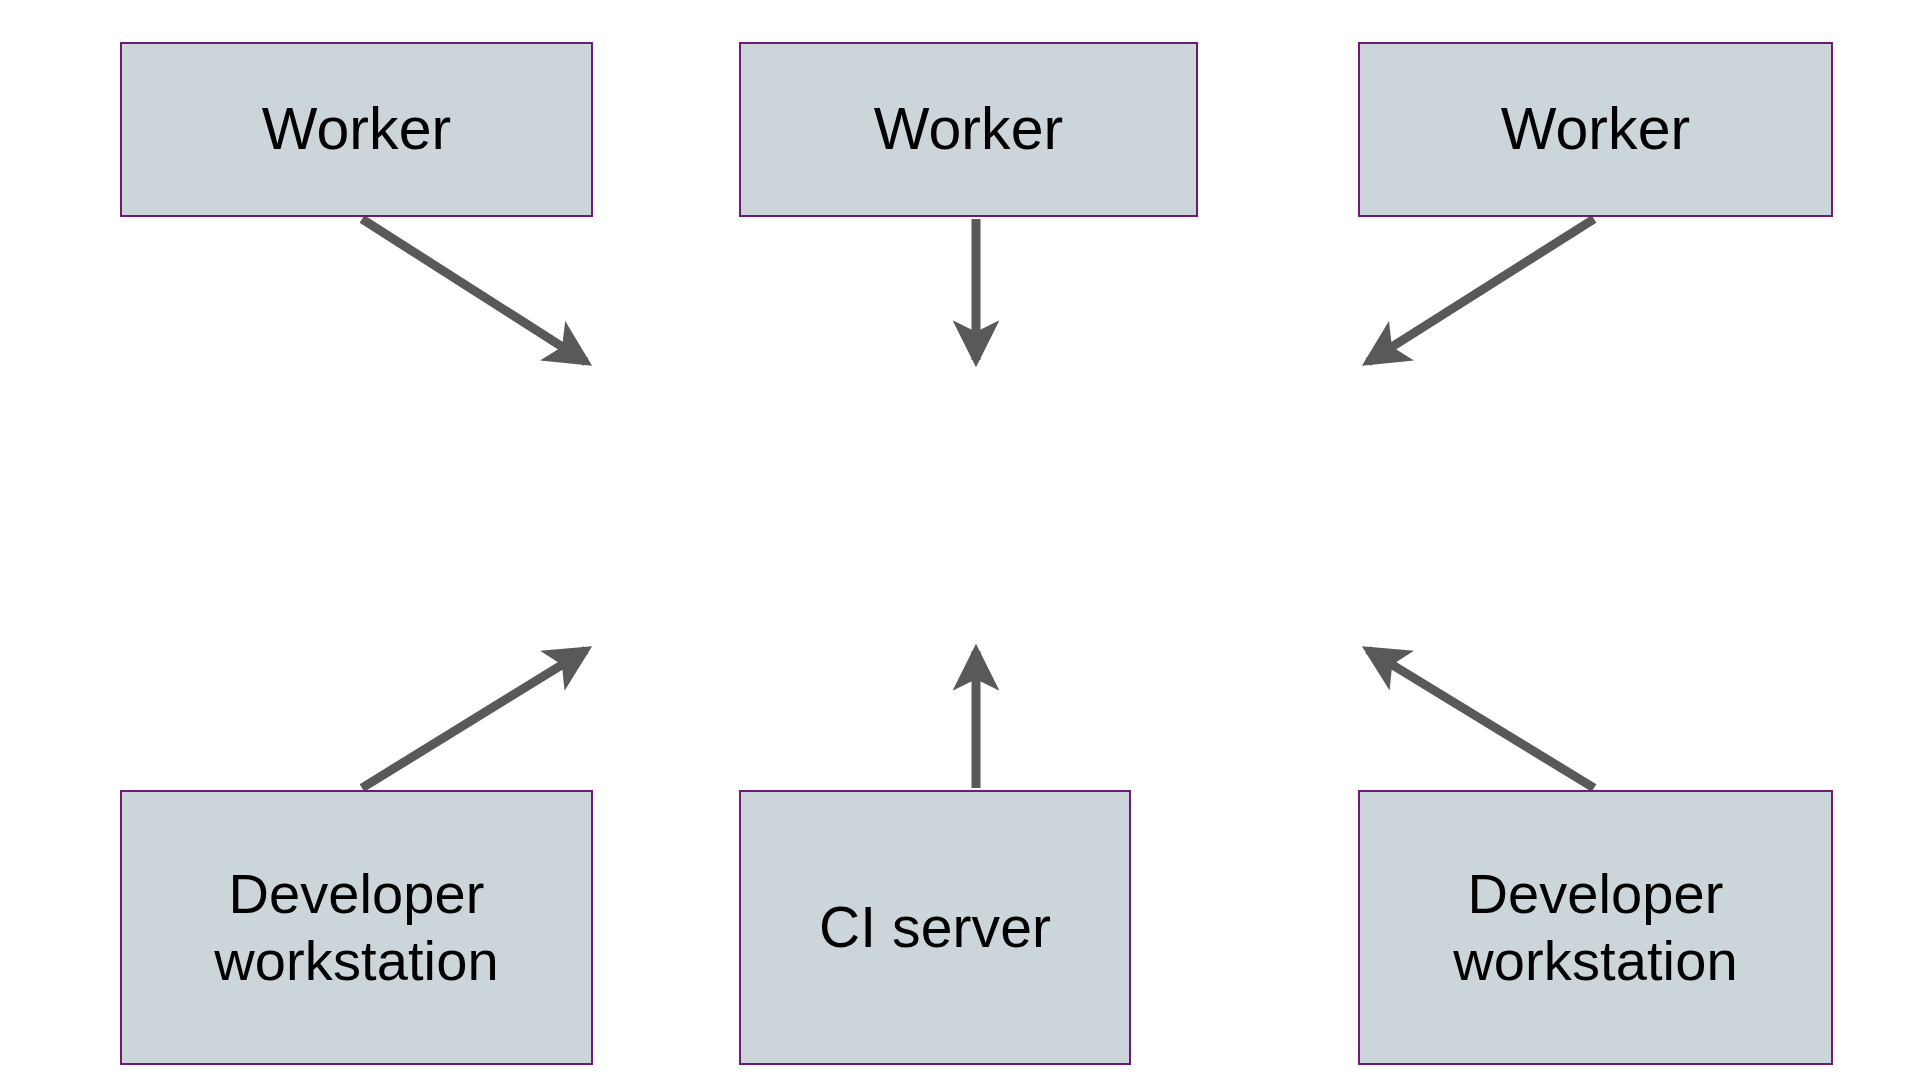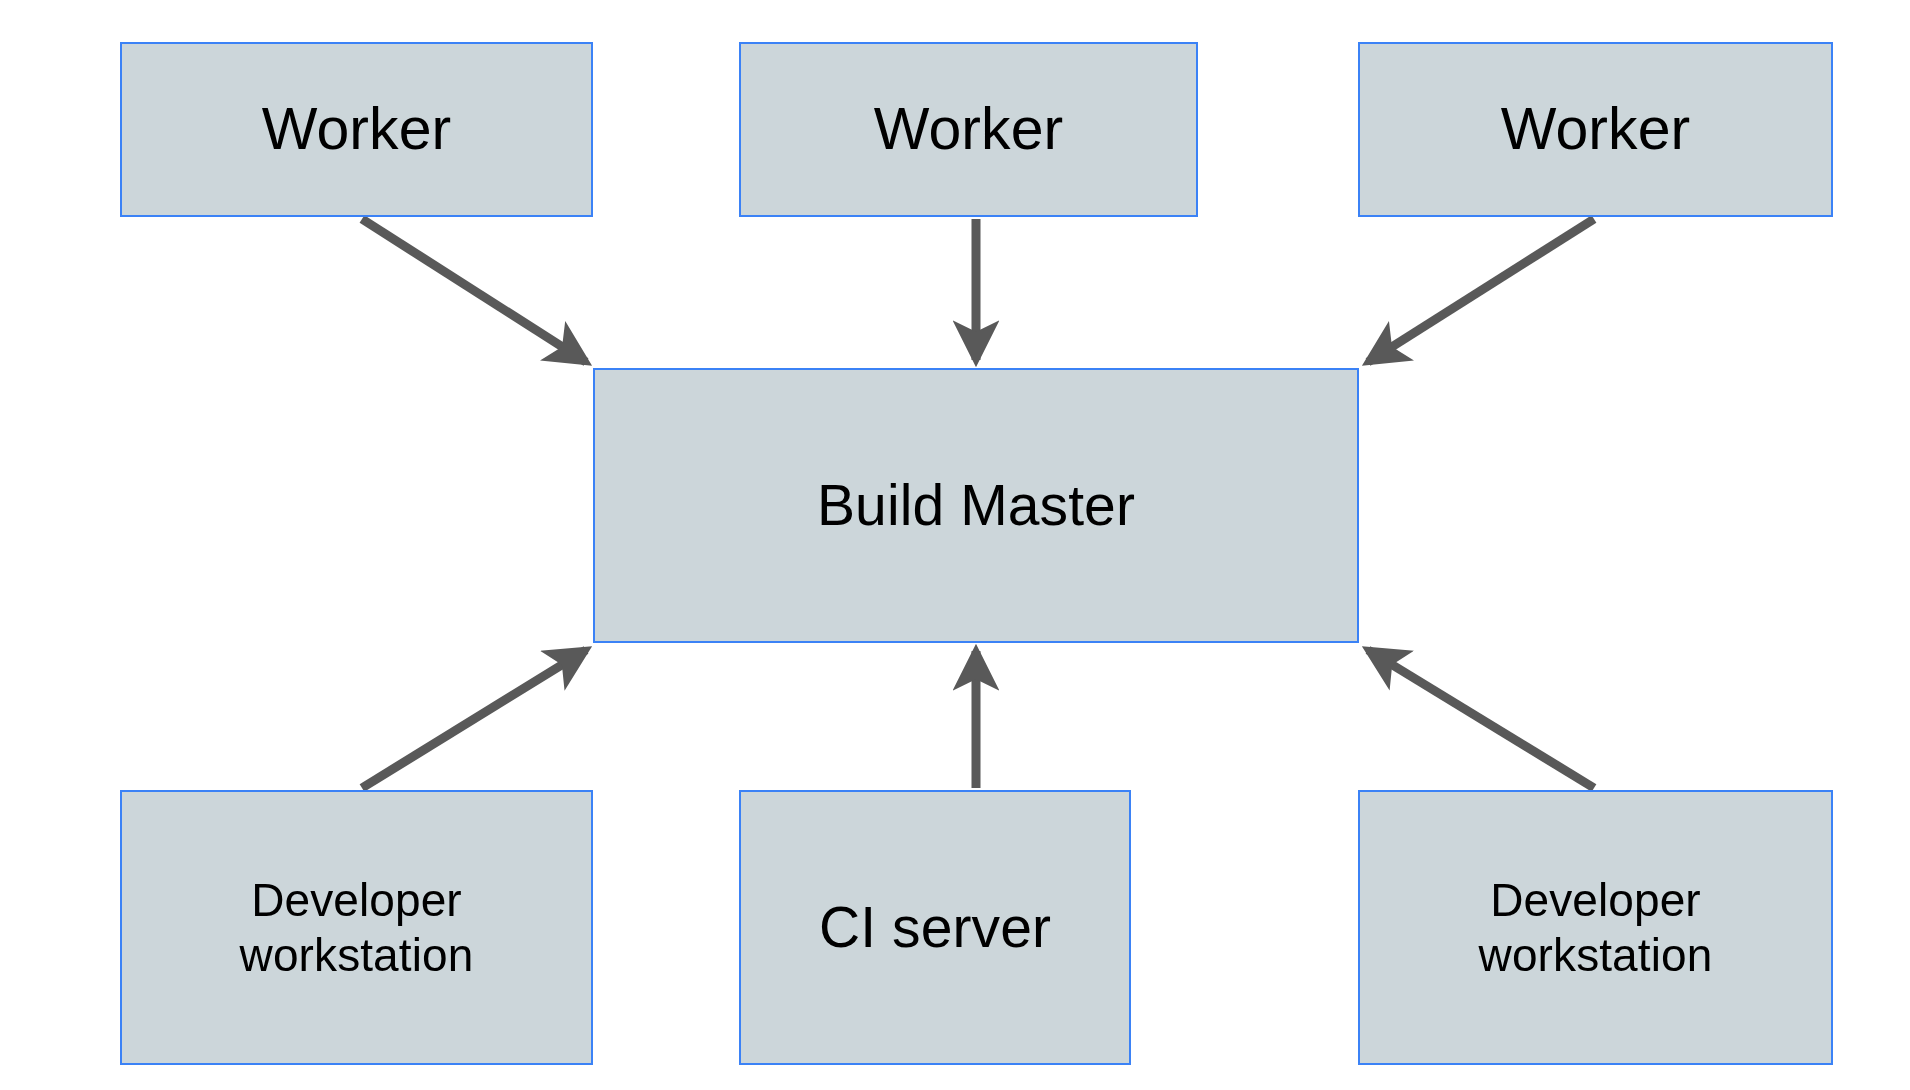--- a/index.html
+++ b/index.html
@@ -25,37 +25,37 @@
     left: 0;
     top: 0;
     width: 1910px;
     height: 1090px;
     pointer-events: none;
   }
   .node {
     position: absolute;
     box-sizing: border-box;
     background: #ccd6da;
-    border: 2px solid #3b82f6;
+    border: 2px solid #701a75;
     display: flex;
     align-items: center;
     justify-content: center;
     text-align: center;
   }
   .node-label {
     color: #000000;
     font-weight: 400;
     line-height: 1.18;
     letter-spacing: 0.1px;
     white-space: pre-line;
   }
   .node-worker .node-label { font-size: 59px; }
   .node-master .node-label { font-size: 57px; }
   .node-ci .node-label { font-size: 57px; }
-  .node-dev .node-label { font-size: 46px; }
+  .node-dev .node-label { font-size: 56px; }
 
   #node-worker-left   { left: 120px;  top: 42px;  width: 473px; height: 175px; }
   #node-worker-center { left: 739px;  top: 42px;  width: 459px; height: 175px; }
   #node-worker-right  { left: 1358px; top: 42px;  width: 475px; height: 175px; }
   #node-build-master  { left: 593px;  top: 368px; width: 766px; height: 275px; }
   #node-dev-left      { left: 120px;  top: 790px; width: 473px; height: 275px; }
   #node-ci-server     { left: 739px;  top: 790px; width: 392px; height: 275px; }
   #node-dev-right     { left: 1358px; top: 790px; width: 475px; height: 275px; }
 </style>
 </head>
@@ -88,23 +88,20 @@
   </div>
 
   <div class="node node-worker" id="node-worker-center">
     <span class="node-label">Worker</span>
   </div>
 
   <div class="node node-worker" id="node-worker-right">
     <span class="node-label">Worker</span>
   </div>
 
-  <div class="node node-master" id="node-build-master">
-    <span class="node-label">Build Master</span>
-  </div>
 
   <div class="node node-dev" id="node-dev-left">
     <span class="node-label">Developer
 workstation</span>
   </div>
 
   <div class="node node-ci" id="node-ci-server">
     <span class="node-label">CI server</span>
   </div>
 

